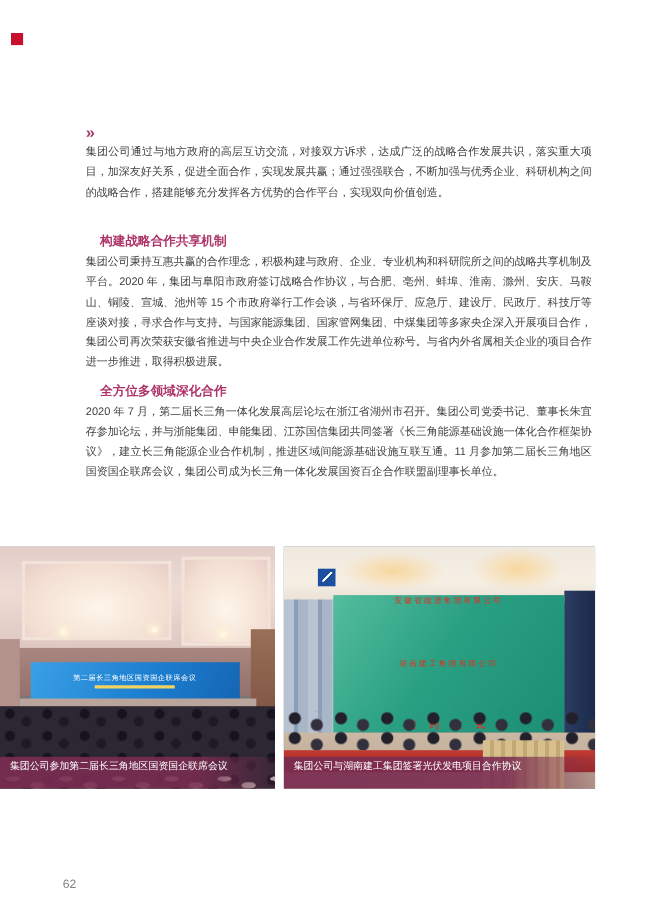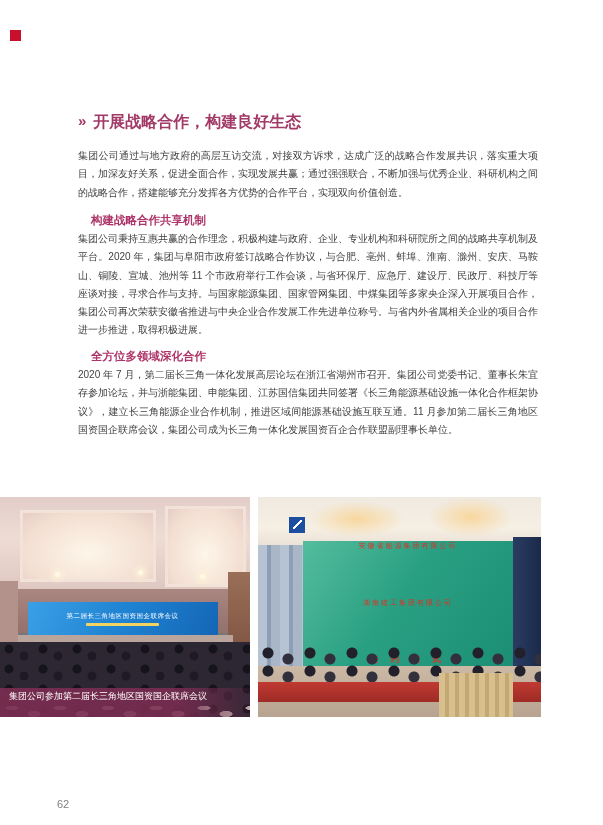--- a/index.html
+++ b/index.html
@@ -10,21 +10,21 @@
   .abs{position:absolute;}
   
   .corner-square{left:10px;top:30px;width:11px;height:11px;background:#c8102e;}
   
   .col{left:78px;width:460px;}
   .heading{top:111px;color:#a23a67;font-weight:bold;font-size:16px;line-height:22px;
     display:flex;align-items:center;gap:9px;}
   .heading .mark{font-size:15px;letter-spacing:-2px;position:relative;top:-1px;}
   .para{color:#3f3f3f;font-size:10px;line-height:18.3px;text-align:justify;
     letter-spacing:0px;}
-  .p1{top:147px;}
+  .p1{top:130px;}
   .sub{color:#ad3468;font-weight:bold;font-size:11.5px;line-height:14px;margin-left:13px;}
   .s1{top:213px;}
   .p2{top:230px;}
   .s2{top:349px;}
   .p3{top:366px;}
   
   .photo{top:497px;height:220px;overflow:hidden;background:#777;}
   .photo-left{left:0;width:250px;}
   .photo-right{left:258px;width:283px;}
   .caption{position:absolute;left:0;right:0;bottom:0;height:29px;line-height:17px;
@@ -83,27 +83,26 @@
   
   .page-num{left:45px;top:798px;color:#808080;font-size:11px;margin-left:12px;}
 </style>
 </head>
 <body>
 
 <div class="abs corner-square"></div>
 
 <div class="abs col heading">
   <span class="mark">»</span>
-  <span>开展战略合作，构建良好生态</span>
 </div>
 
 <div class="abs col para p1">集团公司通过与地方政府的高层互访交流，对接双方诉求，达成广泛的战略合作发展共识，落实重大项目，加深友好关系，促进全面合作，实现发展共赢；通过强强联合，不断加强与优秀企业、科研机构之间的战略合作，搭建能够充分发挥各方优势的合作平台，实现双向价值创造。</div>
 
 <div class="abs col sub s1">构建战略合作共享机制</div>
-<div class="abs col para p2">集团公司秉持互惠共赢的合作理念，积极构建与政府、企业、专业机构和科研院所之间的战略共享机制及平台。2020 年，集团与阜阳市政府签订战略合作协议，与合肥、亳州、蚌埠、淮南、滁州、安庆、马鞍山、铜陵、宣城、池州等 11 个市政府举行工作会谈，与省环保厅、应急厅、建设厅、民政厅、科技厅等座谈对接，寻求合作与支持。与国家能源集团、国家管网集团、中煤集团等多家央企深入开展项目合作，集团公司再次荣获安徽省推进与中央企业合作发展工作先进单位称号。与省内外省属相关企业的项目合作进一步推进，取得积极进展。</div>
+<div class="abs col para p2">集团公司秉持互惠共赢的合作理念，积极构建与政府、企业、专业机构和科研院所之间的战略共享机制及平台。2020 年，集团与阜阳市政府签订战略合作协议，与合肥、亳州、蚌埠、淮南、滁州、安庆、马鞍山、铜陵、宣城、池州等 15 个市政府举行工作会谈，与省环保厅、应急厅、建设厅、民政厅、科技厅等座谈对接，寻求合作与支持。与国家能源集团、国家管网集团、中煤集团等多家央企深入开展项目合作，集团公司再次荣获安徽省推进与中央企业合作发展工作先进单位称号。与省内外省属相关企业的项目合作进一步推进，取得积极进展。</div>
 
 <div class="abs col sub s2">全方位多领域深化合作</div>
 <div class="abs col para p3">2020 年 7 月，第二届长三角一体化发展高层论坛在浙江省湖州市召开。集团公司党委书记、董事长朱宜存参加论坛，并与浙能集团、申能集团、江苏国信集团共同签署《长三角能源基础设施一体化合作框架协议》，建立长三角能源企业合作机制，推进区域间能源基础设施互联互通。11 月参加第二届长三角地区国资国企联席会议，集团公司成为长三角一体化发展国资百企合作联盟副理事长单位。</div>
 
 <div class="abs photo photo-left">
   <div class="abs lp-ceiling"></div>
   <div class="abs lp-panel a"></div>
   <div class="abs lp-panel b"></div>
   <div class="abs lp-lightdot" style="left:22%;top:34%;"></div>
   <div class="abs lp-lightdot" style="left:55%;top:33%;"></div>
@@ -131,15 +130,16 @@
   <div class="abs rp-screen">
     <span class="ln">安徽省能源集团有限公司</span>
     <span class="ln">湖南建工集团有限公司</span>
     <span class="ln big">签 约 仪 式</span>
   </div>
   <div class="rp-logo"></div>
   <div class="abs rp-floor"></div>
   <div class="abs rp-people"></div>
   <div class="abs rp-table"></div>
   <div class="abs rp-model"></div>
+  <div class="caption">集团公司与湖南建工集团签署光伏发电项目合作协议</div>
 </div>
 
 <div class="abs page-num">62</div>
 
 </body></html>

